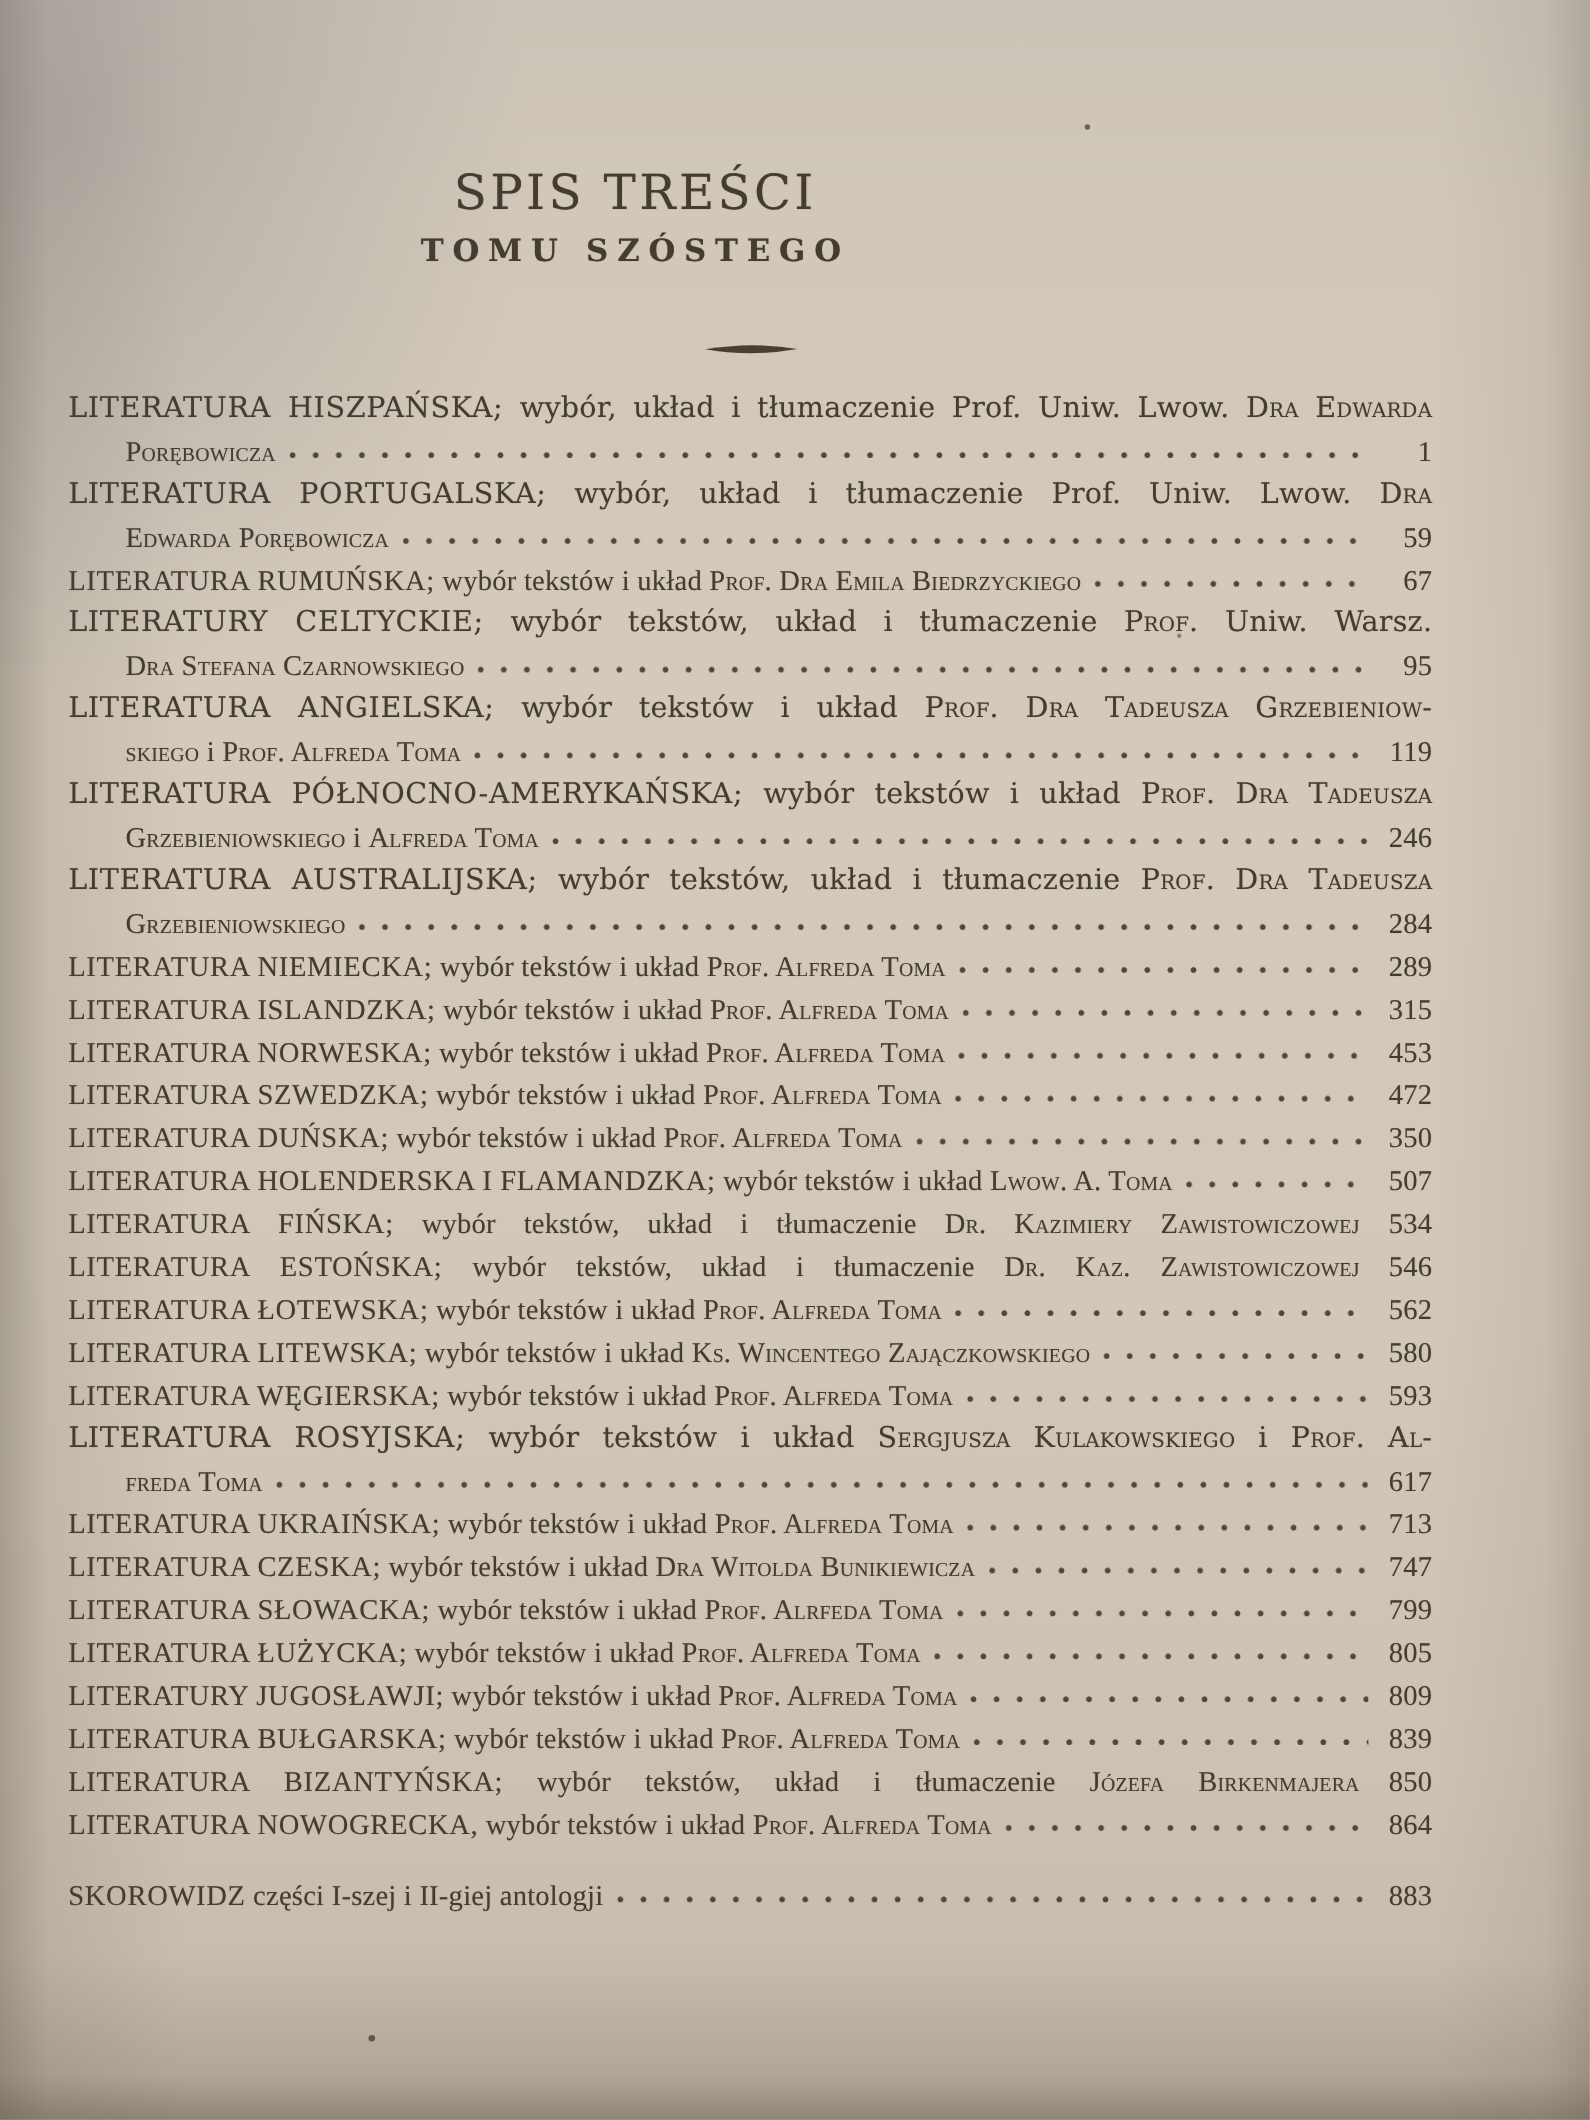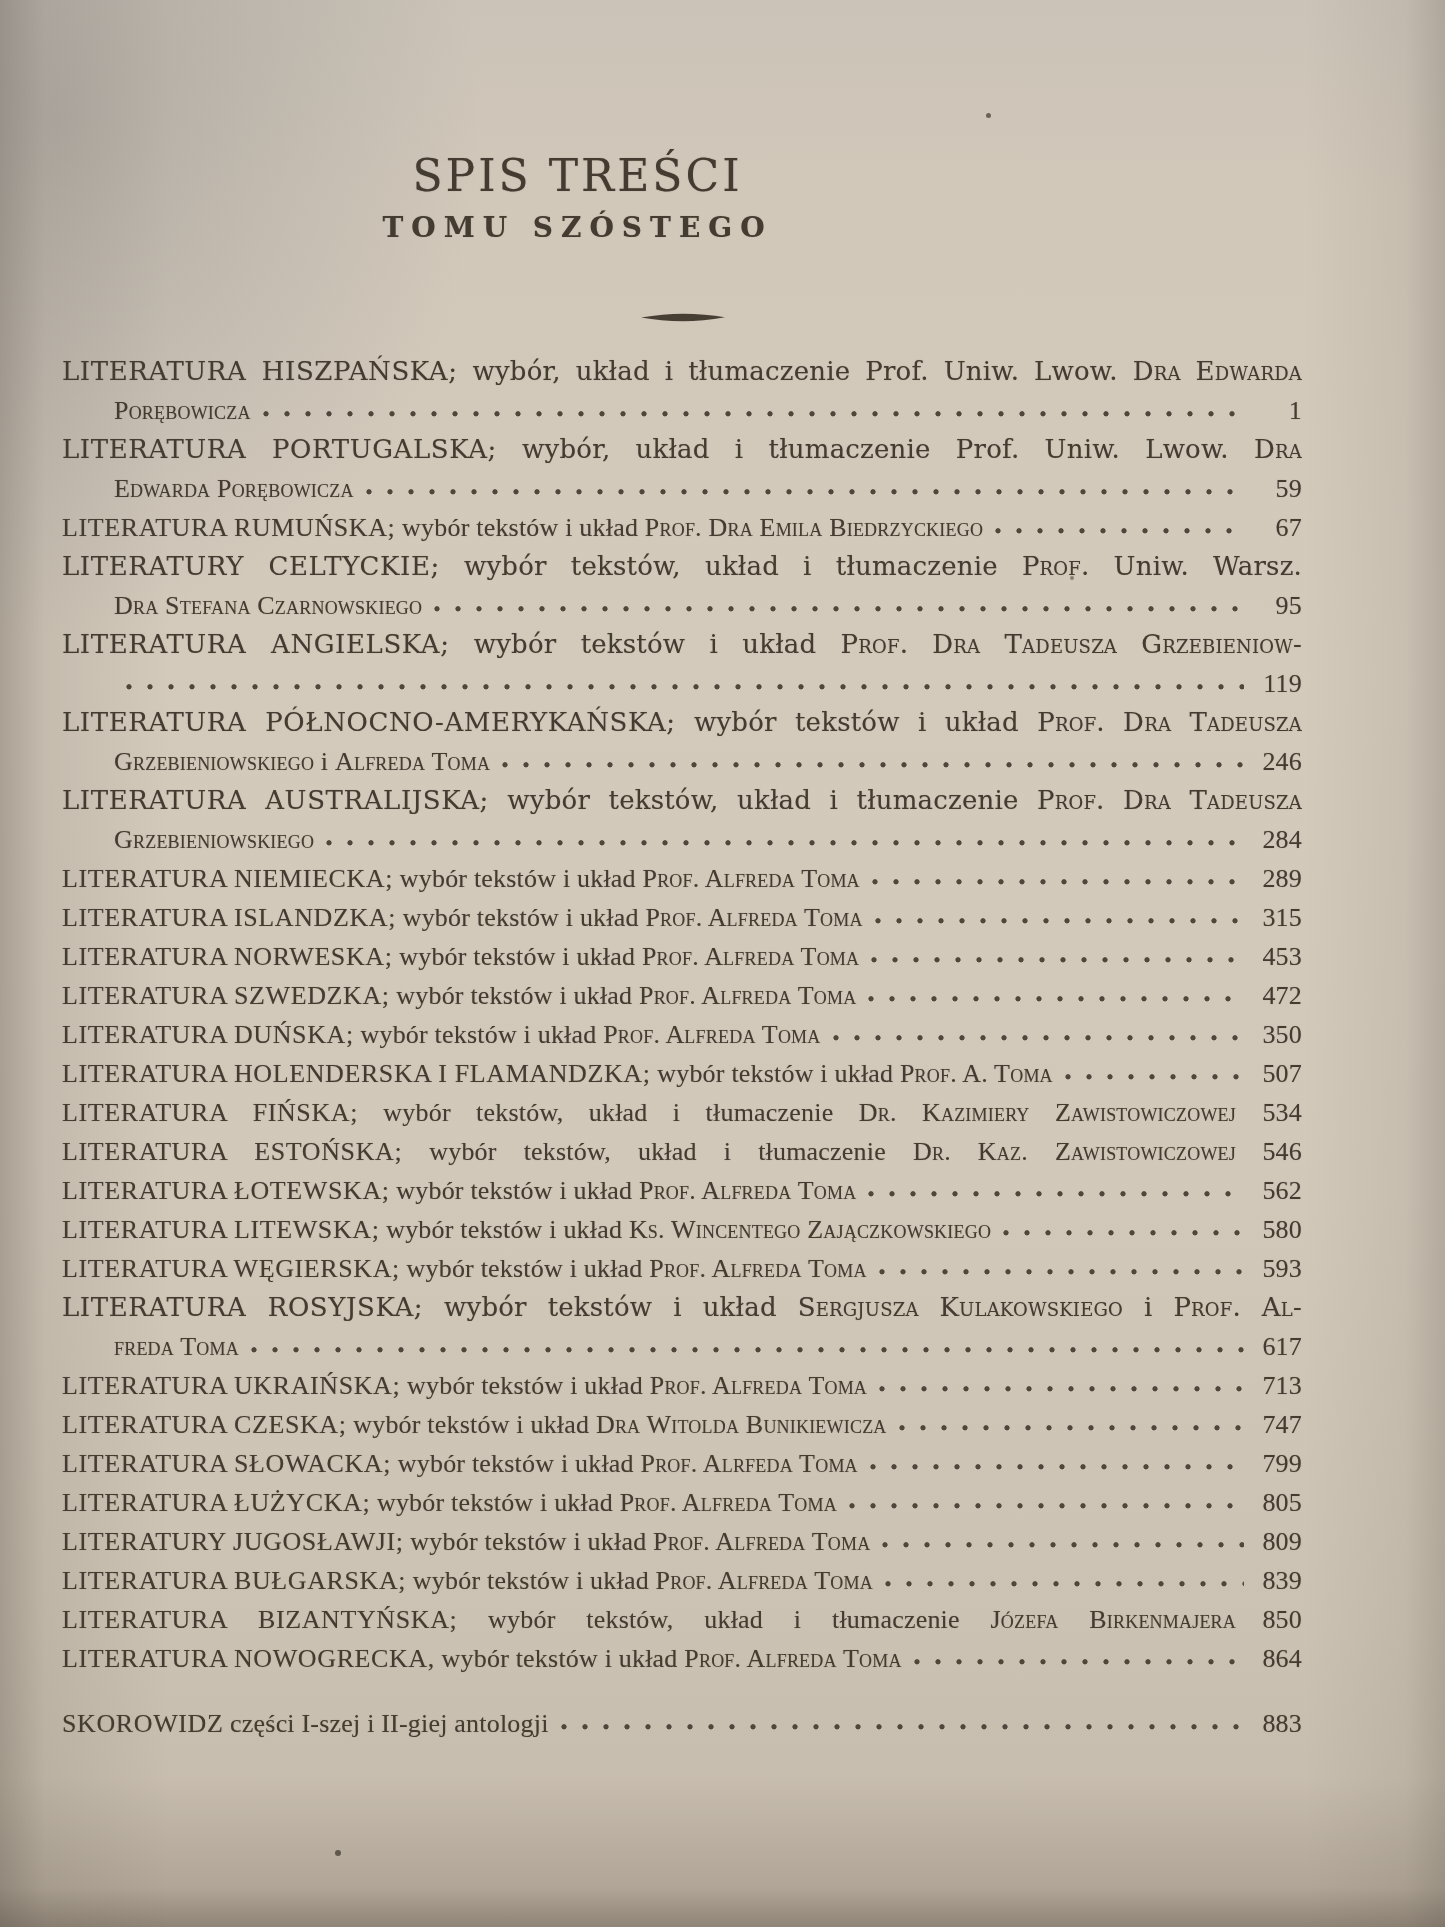--- a/index.html
+++ b/index.html
@@ -127,20 +127,21 @@
         <div class="line1"><span class="seg-caps">LITERATURY CELTYCKIE;</span><span class="seg-rm"> wybór tekstów, układ i tłumaczenie </span><span class="seg-sc">Prof.</span><span class="seg-rm"> Uniw. Warsz.</span></div>
         <div class="row cont">
           <span class="text"><span class="seg-sc">Dra Stefana Czarnowskiego</span></span>
           <span class="leader"></span>
           <span class="pagenum">95</span>
         </div>
       </div>
       <div class="entry">
         <div class="line1"><span class="seg-caps">LITERATURA ANGIELSKA;</span><span class="seg-rm"> wybór tekstów i układ </span><span class="seg-sc">Prof. Dra Tadeusza Grzebieniow-</span></div>
         <div class="row cont">
+          <span class="text"><span class="seg-sc">skiego</span><span class="seg-rm"> i </span><span class="seg-sc">Prof. Alfreda Toma</span></span>
           <span class="leader"></span>
           <span class="pagenum">119</span>
         </div>
       </div>
       <div class="entry">
         <div class="line1"><span class="seg-caps">LITERATURA PÓŁNOCNO-AMERYKAŃSKA;</span><span class="seg-rm"> wybór tekstów i układ </span><span class="seg-sc">Prof. Dra Tadeusza</span></div>
         <div class="row cont">
           <span class="text"><span class="seg-sc">Grzebieniowskiego</span><span class="seg-rm"> i </span><span class="seg-sc">Alfreda Toma</span></span>
           <span class="leader"></span>
           <span class="pagenum">246</span>
@@ -184,21 +185,21 @@
       </div>
       <div class="entry">
         <div class="row">
           <span class="text"><span class="seg-caps">LITERATURA DUŃSKA;</span><span class="seg-rm"> wybór tekstów i układ </span><span class="seg-sc">Prof. Alfreda Toma</span></span>
           <span class="leader"></span>
           <span class="pagenum">350</span>
         </div>
       </div>
       <div class="entry">
         <div class="row">
-          <span class="text"><span class="seg-caps">LITERATURA HOLENDERSKA I FLAMANDZKA;</span><span class="seg-rm"> wybór tekstów i układ </span><span class="seg-sc">Prof. A. Toma</span></span>
+          <span class="text"><span class="seg-caps">LITERATURA HOLENDERSKA I FLAMANDZKA;</span><span class="seg-rm"> wybór tekstów i układ </span><span class="seg-sc">Lwow. A. Toma</span></span>
           <span class="leader"></span>
           <span class="pagenum">507</span>
         </div>
       </div>
       <div class="entry">
         <div class="row full">
           <span class="text"><span class="seg-caps">LITERATURA FIŃSKA;</span><span class="seg-rm"> wybór tekstów, układ i tłumaczenie </span><span class="seg-sc">Dr. Kazimiery Zawistowiczowej</span></span>
           <span class="pagenum">534</span>
         </div>
       </div>

